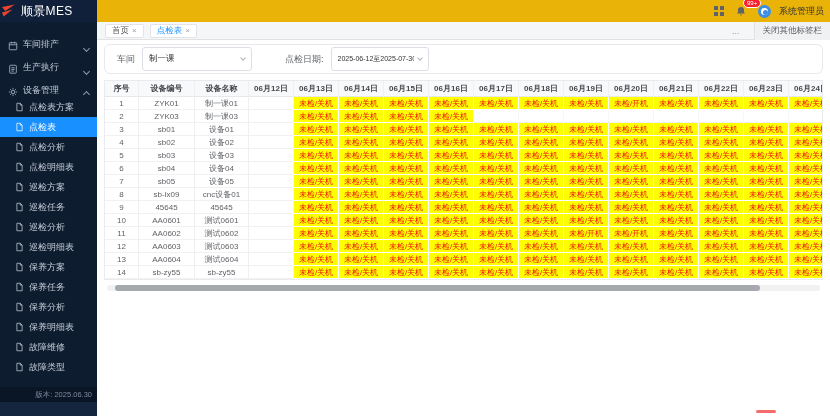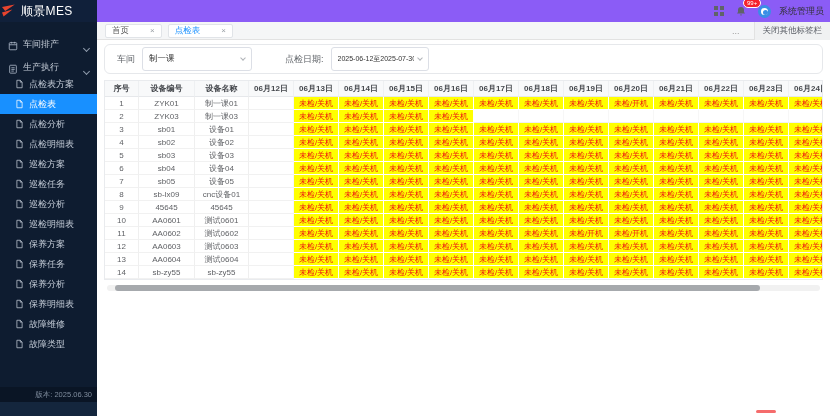--- a/index.html
+++ b/index.html
@@ -19,31 +19,31 @@
   .chev{width:5px;height:5px;border-right:1px solid #8f9bab;border-bottom:1px solid #8f9bab;transform:rotate(45deg);margin-top:-3px;flex:none}
   .chev.up{transform:rotate(-135deg);margin-top:3px}
   .sub-item{height:20px;display:flex;align-items:center;gap:5px;padding:0 6px 0 15px;font-size:9px;cursor:pointer;white-space:nowrap}
   .sub-item.active{background:#1890ff;color:#fff}
   .doc-ic{width:9px;height:10px;flex:none}
   .version{position:absolute;left:0;right:0;bottom:14px;height:15px;background:#0a1525;color:#7e8b9c;font-size:7.5px;display:flex;align-items:center;justify-content:flex-end;padding-right:5px;white-space:nowrap}
   .side-foot{position:absolute;left:0;right:0;bottom:0;height:14px;background:#14263d}
 
   
   .main{flex:1;display:flex;flex-direction:column;min-width:0}
-  .topbar{height:22px;background:#8b5cf6;display:flex;align-items:center;justify-content:flex-end;gap:12px;padding-right:6px}
+  .topbar{height:22px;background:#eab308;display:flex;align-items:center;justify-content:flex-end;gap:12px;padding-right:6px}
   .tb-ic{width:10px;height:10px;cursor:pointer}
   .bell-wrap{position:relative;cursor:pointer}
   .badge{position:absolute;top:-4px;left:7px;background:#f5222d;color:#fff;font-size:6px;line-height:8px;padding:0 3px;border-radius:5px;border:1px solid #fff;white-space:nowrap}
   .avatar{width:13px;height:13px;border-radius:50%;background:#3a8ee6;position:relative;flex:none;cursor:pointer}
   .avatar::after{content:"";position:absolute;left:3px;top:3px;width:7px;height:7px;border-radius:50%;background:#fff}
   .avatar::before{content:"";position:absolute;left:5px;top:5px;width:5px;height:5px;border-radius:50%;background:#3a8ee6;z-index:1}
   .username{font-size:9px;color:#303133;white-space:nowrap;margin-left:-4px}
 
   .tabbar{height:18px;background:#f5f6f7;border-bottom:1px solid #e2e2e2;display:flex;align-items:center;padding-left:8px;gap:6px}
-  .tab{height:14px;display:flex;align-items:center;gap:21px;padding:0 6px;background:#fff;border:1px solid #e1e4e8;border-radius:2px;font-size:8.5px;color:#595959;cursor:pointer;white-space:nowrap}
+  .tab{height:14px;display:flex;align-items:center;gap:3px;padding:0 6px;background:#fff;border:1px solid #e1e4e8;border-radius:2px;font-size:8.5px;color:#595959;cursor:pointer;white-space:nowrap}
   .tab.active{color:#1890ff}
   .tab-x{color:#9aa0a6;font-size:8px;cursor:pointer}
   .tab-more{margin-left:auto;color:#999;font-size:9px;padding:0 8px;cursor:pointer}
   .close-others{height:18px;border:none;border-left:1px solid #e2e2e2;background:#f0f1f2;font-size:8.5px;color:#5a5e66;padding:0 8px;cursor:pointer;white-space:nowrap;font-family:inherit}
 
   .content{flex:1;padding:4px;background:#fff;position:relative;overflow:hidden}
   .filter-card{height:30px;border:1px solid #e6e8eb;border-radius:6px;display:flex;align-items:center;gap:7px;padding:0 12px;margin:0 3px 6px}
   .f-label{font-size:9px;color:#5f6368;white-space:nowrap}
   .select{height:19px;border:1px solid #dcdfe6;border-radius:3px;background:#fff;display:flex;align-items:center;justify-content:space-between;padding:11px 6px;cursor:pointer}
   .select .val{font-size:8.5px;color:#333;white-space:nowrap;overflow:hidden}
@@ -84,20 +84,28 @@
         <span class="grp-label">车间排产</span>
         <span class="chev"></span>
       </div>
       <div class="grp">
         <svg viewBox="0 0 12 12" fill="none" stroke-width="1">
             <rect x="2" y="1.5" width="8" height="9.5" rx="1"></rect>
             <path d="M4 4.5h4M4 6.5h4M4 8.5h3"></path>
           </svg>
         <span class="grp-label">生产执行</span>
         <span class="chev"></span>
+      </div>
+      <div class="grp">
+        <svg viewBox="0 0 12 12" fill="none" stroke-width="1">
+            <circle cx="6" cy="6" r="2"></circle>
+            <path d="M6 1v2M6 9v2M1 6h2M9 6h2M2.5 2.5l1.4 1.4M8.1 8.1l1.4 1.4M9.5 2.5L8.1 3.9M3.9 8.1L2.5 9.5"></path>
+          </svg>
+        <span class="grp-label">设备管理</span>
+        <span class="chev up"></span>
       </div>
       <div id="sidebar-submenu">
           <div class="sub-item">
             <svg class="doc-ic" viewBox="0 0 12 12" fill="none" stroke="currentColor" stroke-width="1">
               <path d="M2.5 1h4.5L9.5 3.5V11h-7z"></path>
               <path d="M7 1v2.5h2.5"></path>
             </svg>
             <span>点检表方案</span>
           </div>
           <div class="sub-item active">

